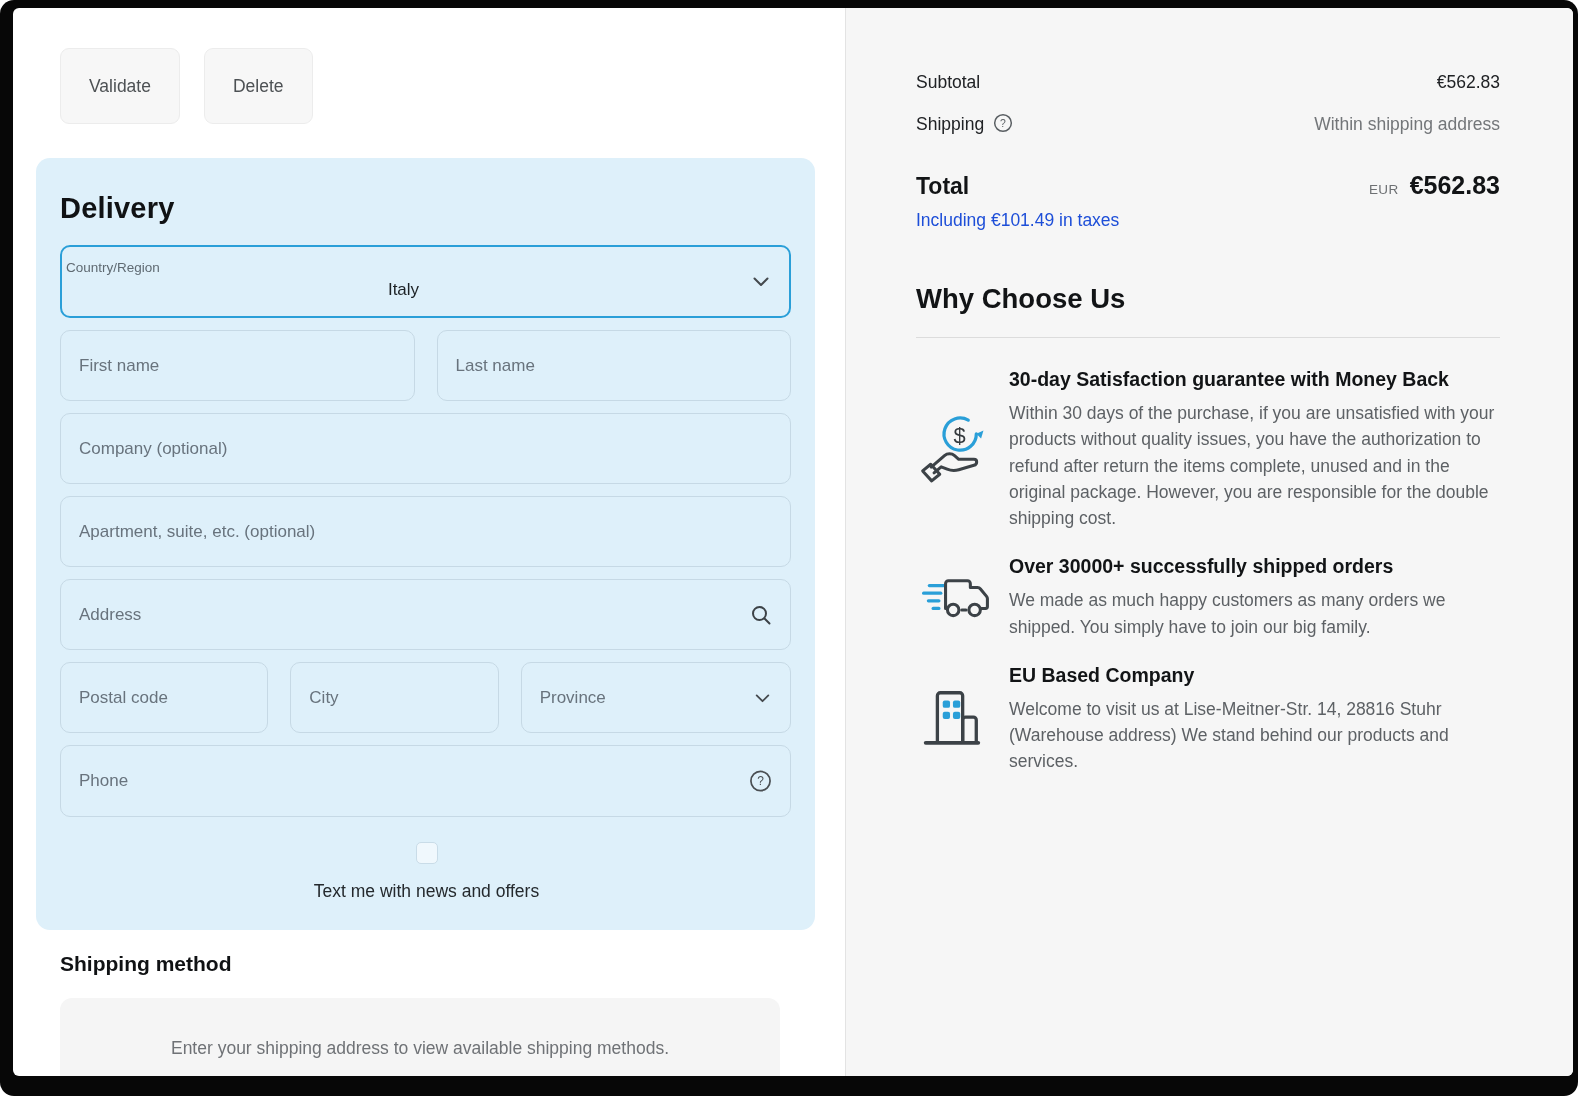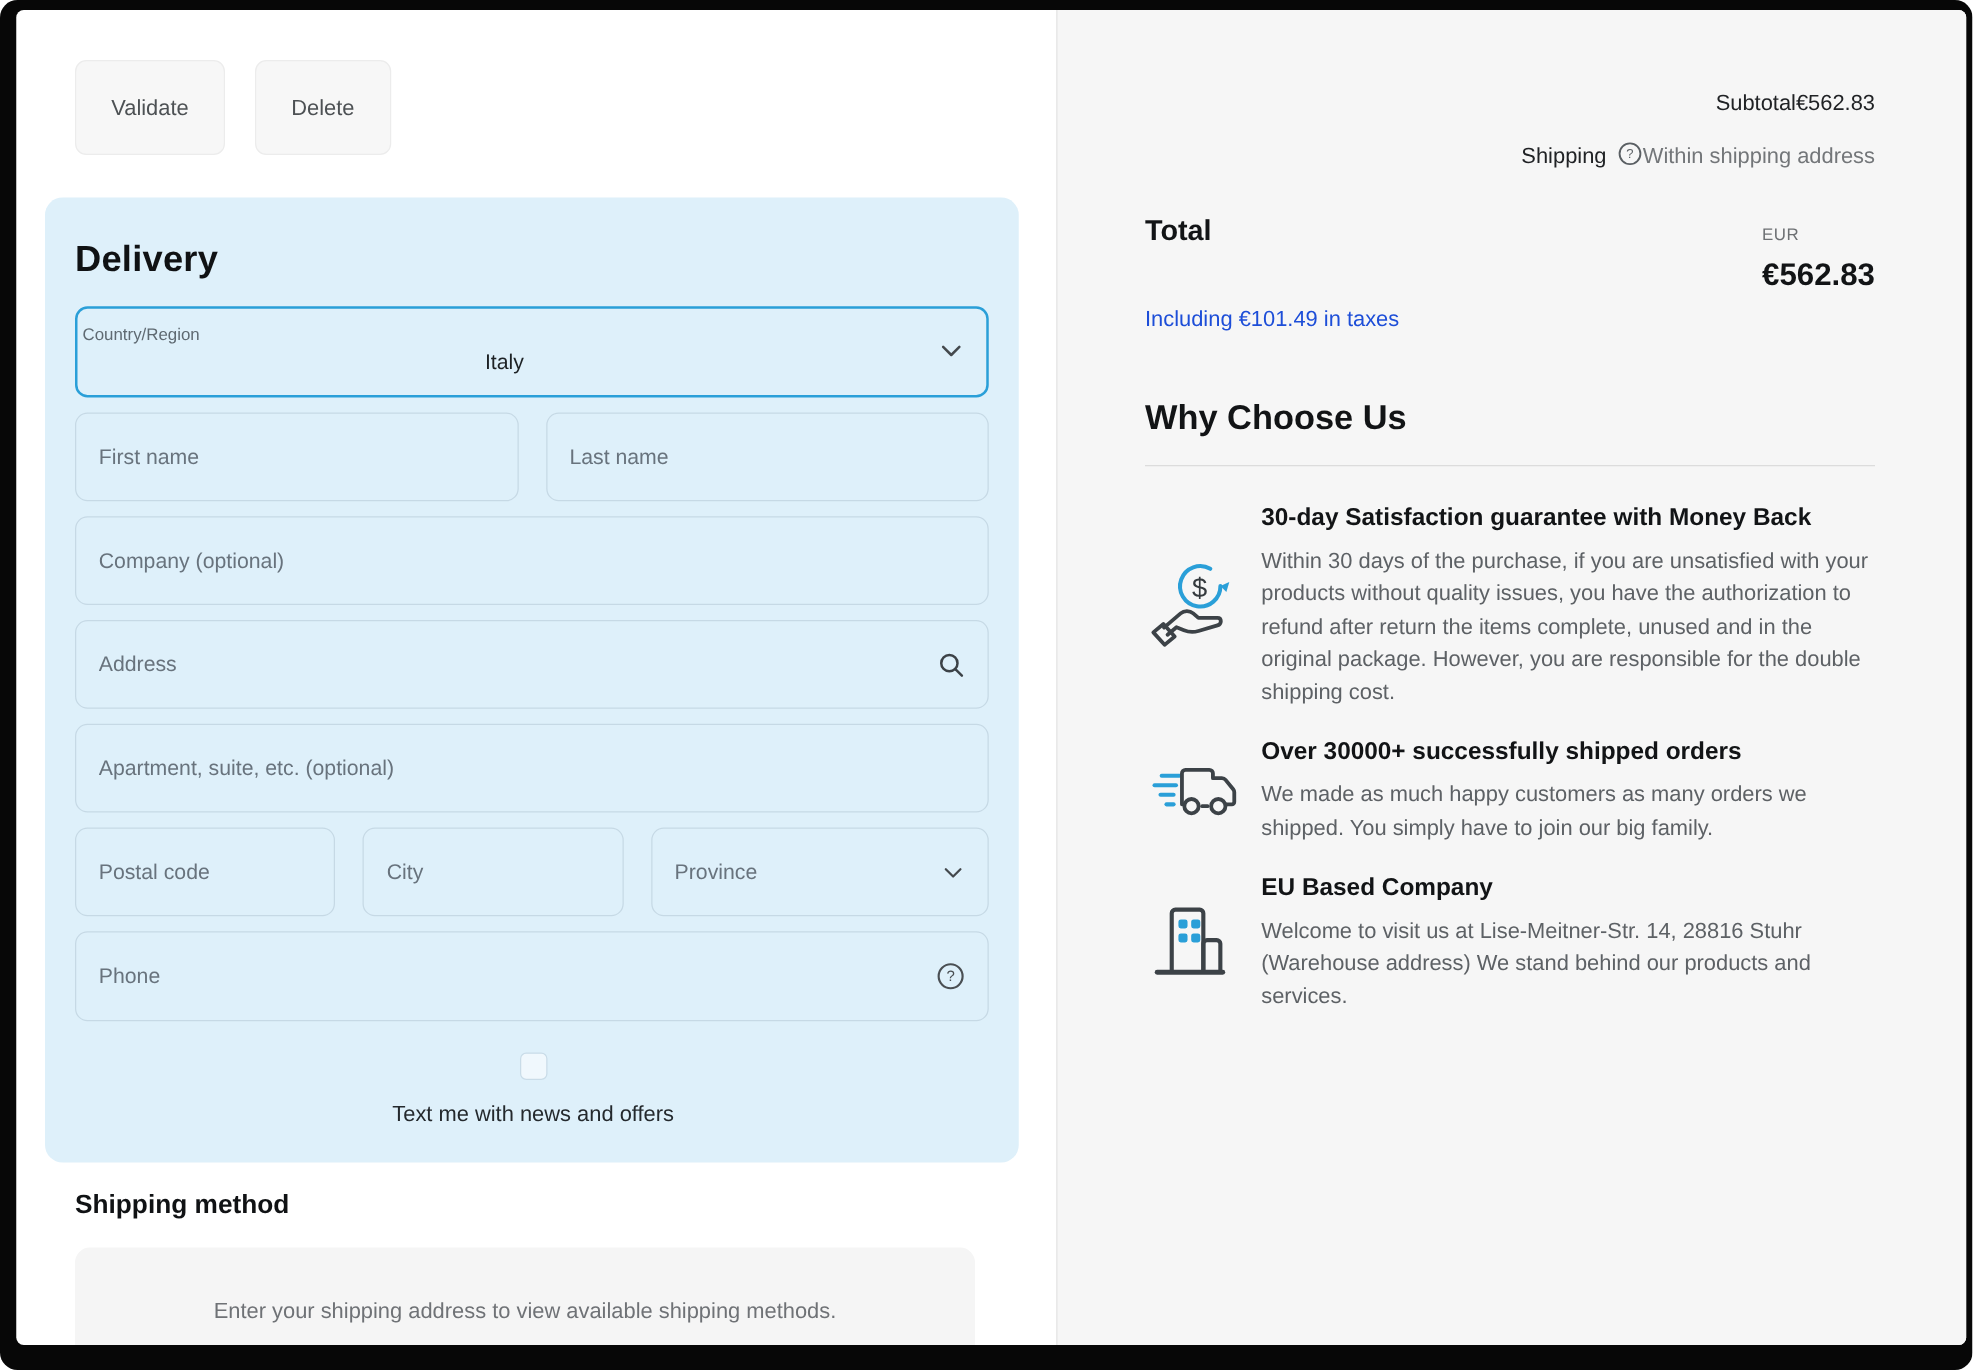--- a/index.html
+++ b/index.html
@@ -42,27 +42,27 @@
   .optin{display:flex;align-items:center;gap:17px;margin-top:25px;padding-left:2px;flex-direction:column;}
   .checkbox{width:22px;height:22px;border:1.5px solid #c9dce8;border-radius:5px;background:rgba(255,255,255,.55);cursor:pointer;flex:none;}
   .optin label{font-size:17.5px;color:#24292d;}
 
   .ship-heading{margin:22px 0 22px 24px;font-size:21px;font-weight:700;color:#101214;}
   .ship-notice{margin:0 35px 0 24px;height:140px;background:#f5f5f5;border-radius:12px;
        text-align:center;padding:40px 30px 0;font-size:17.5px;color:#6f7276;}
 
   
   .sidebar{flex:1;background:var(--sidebar-gray);border-left:1px solid #e3e3e3;padding:64px 73px 0 70px;}
-  .srow{display:flex;justify-content:flex-end;align-items:center;margin-bottom:20px;}
+  .srow{display:flex;justify-content:space-between;align-items:center;margin-bottom:20px;}
   .srow .l{font-size:17.5px;color:#202225;display:flex;align-items:center;gap:9px;}
   .srow .v{font-size:17.5px;color:#202225;}
   .srow .v.muted{color:#737679;}
   .total-row{display:flex;justify-content:space-between;align-items:baseline;margin-top:36px;}
   .total-row .l{font-size:23px;font-weight:700;color:#121416;}
-  .total-right{display:flex;align-items:baseline;gap:11px;flex-direction:column;}
+  .total-right{display:flex;align-items:baseline;gap:11px;}
   .cur{font-size:13.5px;color:#6d7073;letter-spacing:.4px;}
   .total-val{font-size:25px;font-weight:700;color:#121416;}
   .tax-note{margin-top:10px;font-size:17.5px;color:#1d4ed8;}
 
   .why-heading{margin:52px 0 0;font-size:27.5px;font-weight:700;color:#121416;}
   .divider{border:none;border-top:1px solid #dcdcdc;margin:22px 0 30px;}
   .feature{display:flex;align-items:center;margin-bottom:24px;}
   .f-icon{flex:0 0 93px;display:flex;justify-content:flex-start;}
   .f-text{flex:1;}
   .f-title{font-size:19.5px;font-weight:700;color:#121416;margin:0 0 9px;}
@@ -107,33 +107,33 @@
       </div>
 
       <div class="row">
         <div class="field">
           <input placeholder="Company (optional)" style="">
         </div>
       </div>
 
       <div class="row">
         <div class="field">
+          <input placeholder="Apartment, suite, etc. (optional)" style="">
+        </div>
+      </div>
+
+      <div class="row">
+        <div class="field">
           <input placeholder="Address" style="">
           <span class="trail">
             <svg width="22" height="22" viewBox="0 0 22 22">
                   <circle cx="9.5" cy="9.5" r="6.5" stroke="#3c4247" stroke-width="2" fill="none"></circle>
                   <line x1="14.5" y1="14.5" x2="19.5" y2="19.5" stroke="#3c4247" stroke-width="2" stroke-linecap="round"></line>
                 </svg>
           </span>
-        </div>
-      </div>
-
-      <div class="row">
-        <div class="field">
-          <input placeholder="Apartment, suite, etc. (optional)" style="">
         </div>
       </div>
 
       <div class="row">
         <div class="field">
           <input placeholder="Postal code" style="">
         </div>
         <div class="field">
           <input placeholder="City" style="">
         </div>

